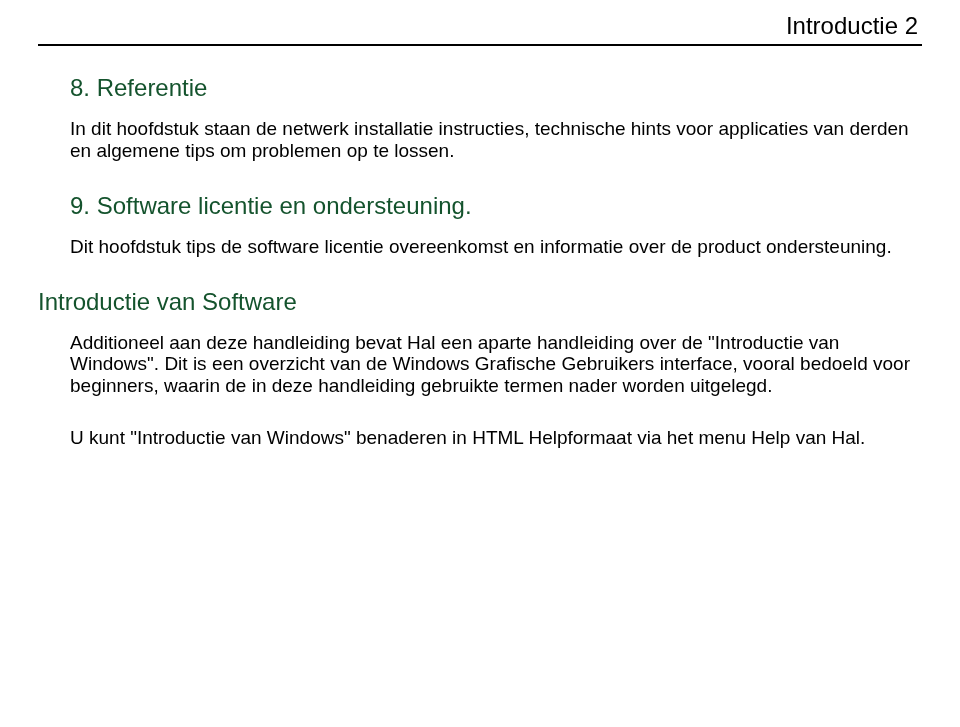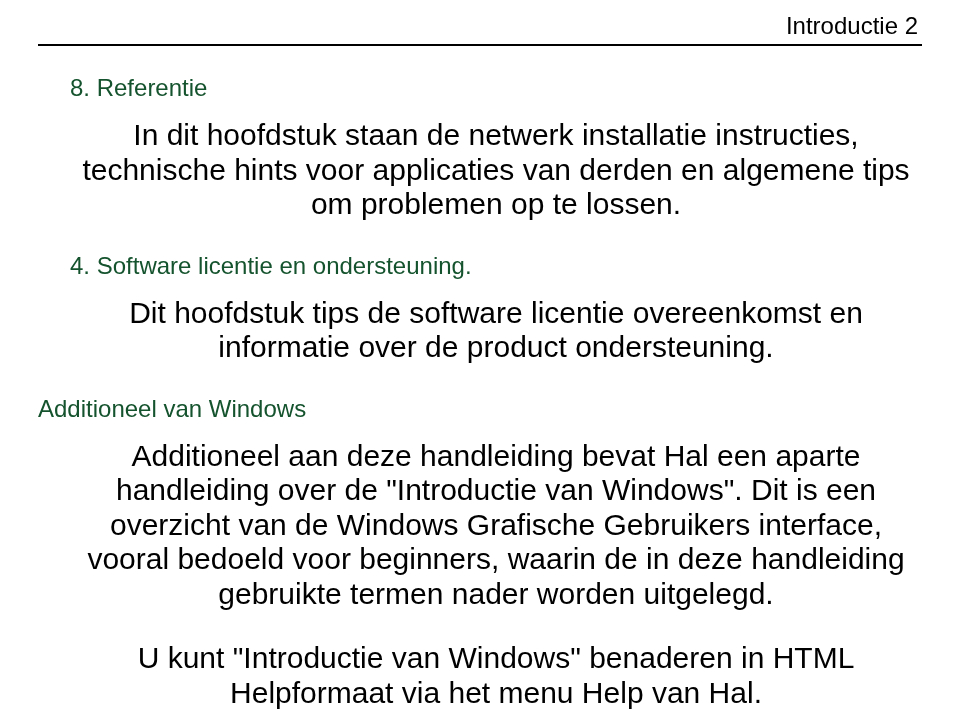--- a/index.html
+++ b/index.html
@@ -27,42 +27,41 @@
     border: none;
     border-top: 2px solid #000;
     margin: 4px 0 28px 0;
   }
   .heading {
     font-size: 24px;
     color: #14532d;
     margin: 10px 0 16px 0;
   }
   .body-text {
-    font-size: 30px;
+    font-size: 19px;
     line-height: 1.15;
     margin: 0 0 30px 0;
-    text-align: center;
   }
   .indent {
     margin-left: 32px;
   }
 </style>
 </head>
 <body>
 
 <div class="page">
 
   <div class="header-area">
     <div class="header-label">Introductie  2</div>
     <hr class="hr">
   </div>
 
   <div class="heading indent">8. Referentie</div>
   <div class="body-text indent">In dit hoofdstuk staan de netwerk installatie instructies, technische hints voor applicaties van derden en algemene tips om problemen op te lossen.</div>
 
-  <div class="heading indent">4. Software licentie en ondersteuning.</div>
+  <div class="heading indent">9. Software licentie en ondersteuning.</div>
   <div class="body-text indent">Dit hoofdstuk tips de software licentie overeenkomst en informatie over de product ondersteuning.</div>
 
-  <div class="heading">Additioneel van Windows</div>
+  <div class="heading">Introductie van Software</div>
   <div class="body-text indent" style="margin-bottom:30px;">Additioneel aan deze handleiding bevat Hal een aparte handleiding over de "Introductie van Windows". Dit is een overzicht van de Windows Grafische Gebruikers interface, vooral bedoeld voor beginners, waarin de in deze handleiding gebruikte termen nader worden uitgelegd.</div>
   <div class="body-text indent">U kunt "Introductie van Windows" benaderen in HTML Helpformaat via het menu Help van Hal.</div>
 
 </div>
 
 </body></html>

